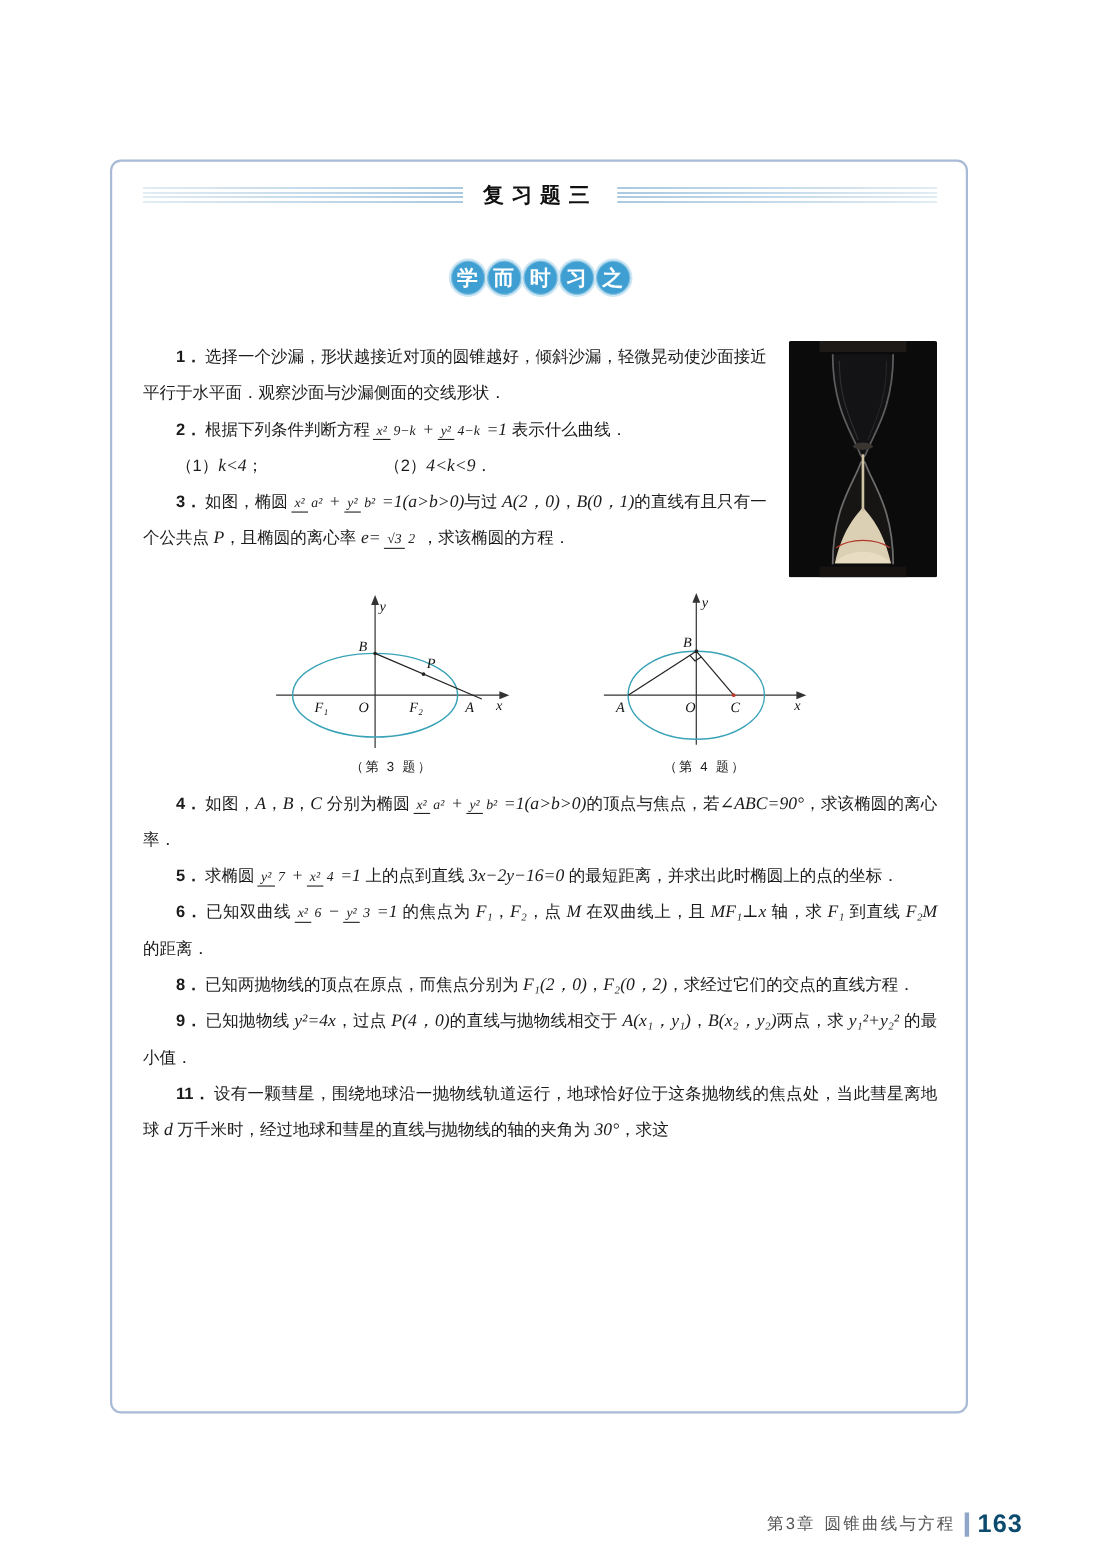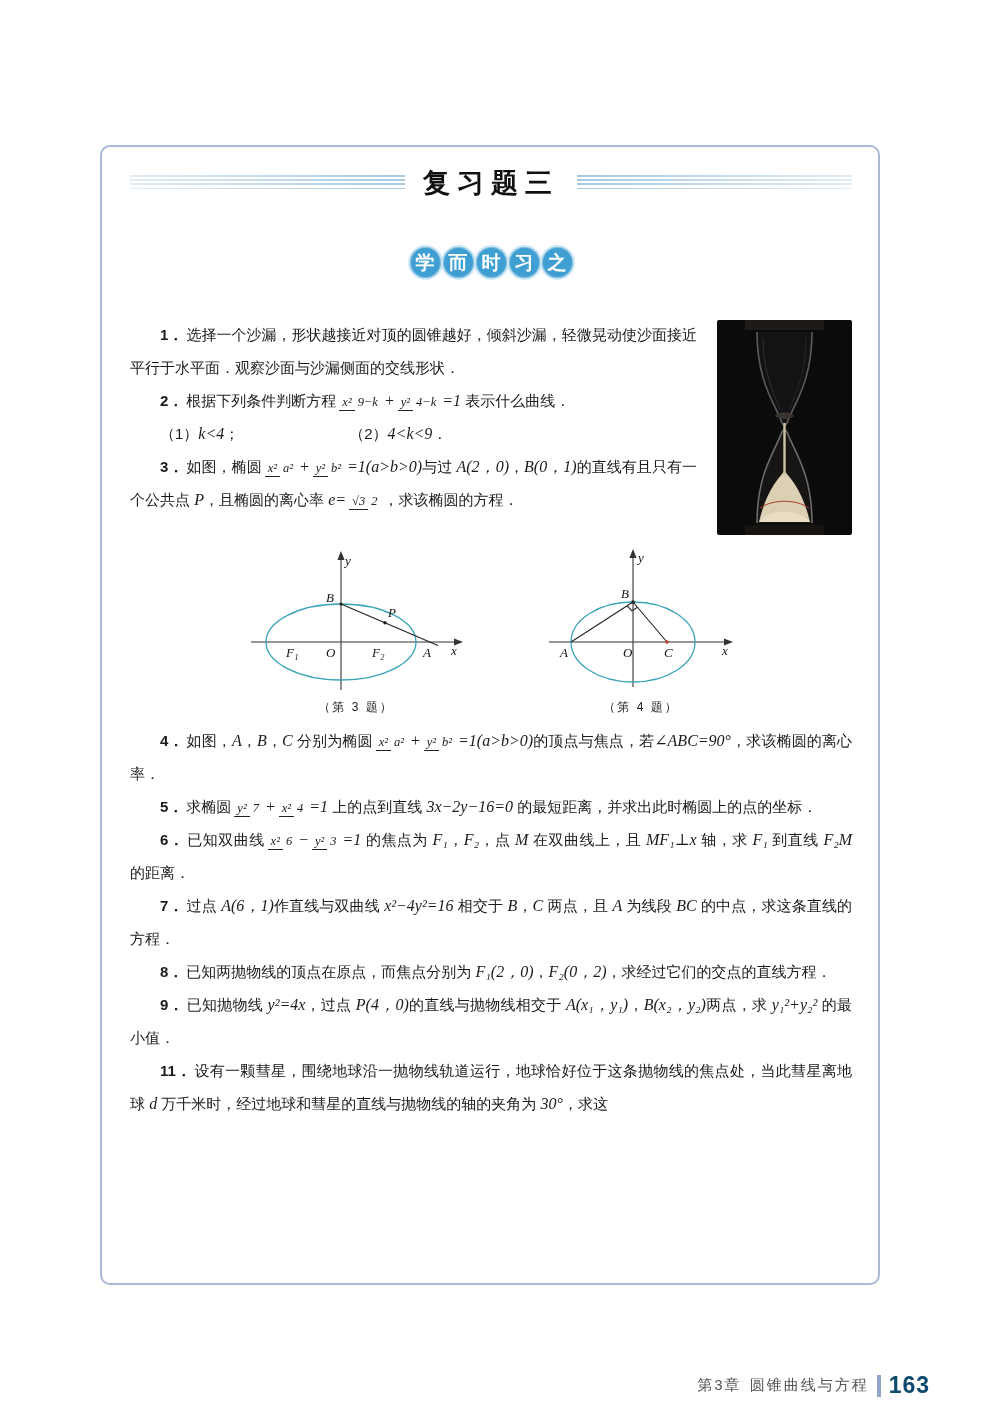--- a/index.html
+++ b/index.html
@@ -12,21 +12,21 @@
     position:absolute;left:100px;top:145px;width:780px;height:1140px;
     border:2px solid #a9bad6;border-radius:10px;
     padding:16px 26px 0 28px;overflow:hidden;background:#fff;
   }
   
   .titlebar{display:flex;align-items:center;gap:18px;margin-top:2px}
   .stripes{flex:1;height:16px;
     background:repeating-linear-gradient(to bottom,#aac9e0 0 1.8px,rgba(255,255,255,0) 1.8px 4.2px);}
   .stripes.left{-webkit-mask:linear-gradient(to right,rgba(0,0,0,.35),#000);mask:linear-gradient(to right,rgba(0,0,0,.35),#000)}
   .stripes.right{-webkit-mask:linear-gradient(to left,rgba(0,0,0,.35),#000);mask:linear-gradient(to left,rgba(0,0,0,.35),#000)}
-  .title{font-size:27px;font-weight:bold;letter-spacing:7px;color:#101010;white-space:nowrap}
+  .title{font-size:19px;font-weight:bold;letter-spacing:7px;color:#101010;white-space:nowrap}
   
   .badge{display:flex;justify-content:center;margin-top:44px}
   .badge .c{
     width:35px;height:35px;border-radius:50%;background:#3f9fd2;color:#fff;
     font-size:19px;font-weight:bold;display:flex;align-items:center;justify-content:center;
     margin:0 -1px;border:2px solid #cde6f4;box-shadow:inset 0 0 0 1px #7fbede;
   }
   
   .problems{margin-top:38px;font-size:15px;line-height:33px;text-align:justify;color:#1b1b1b}
   .problems.lower{margin-top:8px}
@@ -176,21 +176,20 @@
           <span class="num">x²</span>
           <span class="den">4</span>
         </span><span class="math">=1</span> 上的点到直线 <span class="math">3x−2y−16=0</span> 的最短距离，并求出此时椭圆上的点的坐标．</div>
       <div class="para"><b class="pnum">6．</b>已知双曲线<span class="frac">
           <span class="num">x²</span>
           <span class="den">6</span>
         </span><span class="math">−</span><span class="frac">
           <span class="num">y²</span>
           <span class="den">3</span>
         </span><span class="math">=1</span> 的焦点为 <span class="math">F₁</span>，<span class="math">F₂</span>，点 <span class="math">M</span> 在双曲线上，且 <span class="math">MF₁⊥x</span> 轴，求 <span class="math">F₁</span> 到直线 <span class="math">F₂M</span> 的距离．</div>
-      <div class="para"><b class="pnum">7．</b>过点 <span class="math">A(6，1)</span>作直线与双曲线 <span class="math">x²−4y²=16</span> 相交于 <span class="math">B</span>，<span class="math">C</span> 两点，且 <span class="math">A</span> 为线段 <span class="math">BC</span> 的中点，求这条直线的方程．</div>
       <div class="para"><b class="pnum">8．</b>已知两抛物线的顶点在原点，而焦点分别为 <span class="math">F₁(2，0)</span>，<span class="math">F₂(0，2)</span>，求经过它们的交点的直线方程．</div>
       <div class="para"><b class="pnum">9．</b>已知抛物线 <span class="math">y²=4x</span>，过点 <span class="math">P(4，0)</span>的直线与抛物线相交于 <span class="math">A(x₁，y₁)</span>，<span class="math">B(x₂，y₂)</span>两点，求 <span class="math">y₁²+y₂²</span> 的最小值．</div>
       <div class="para"><b class="pnum">11．</b>设有一颗彗星，围绕地球沿一抛物线轨道运行，地球恰好位于这条抛物线的焦点处，当此彗星离地球 <span class="math">d</span> 万千米时，经过地球和彗星的直线与抛物线的轴的夹角为 <span class="math">30°</span>，求这</div>
     </div>
 
 </div>
 
 <div class="footer">
   <span class="ch">第3章</span>
   <span class="ch">圆锥曲线与方程</span>

